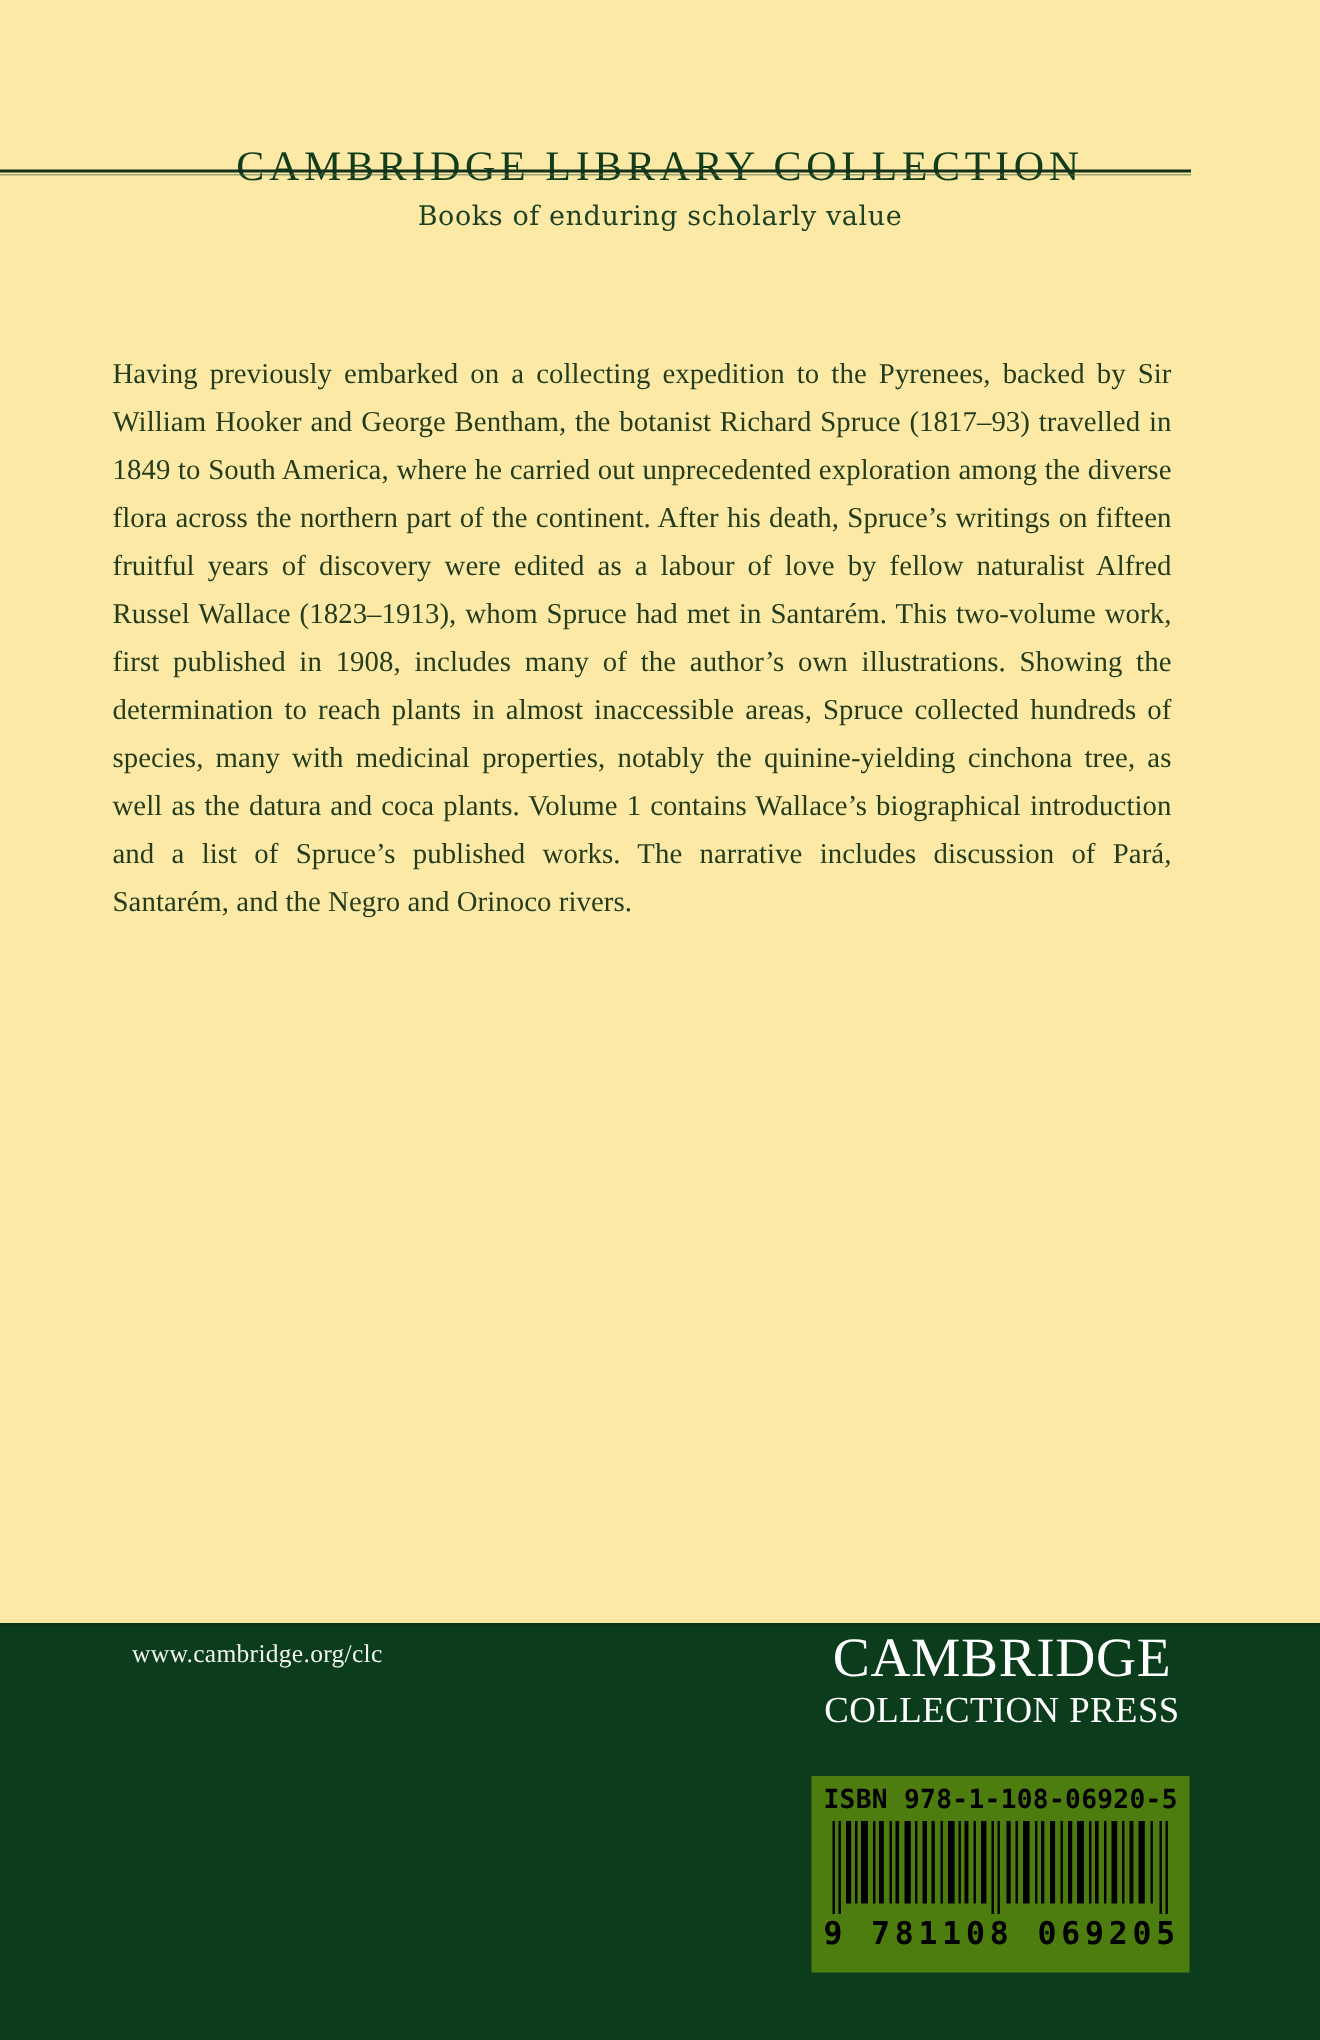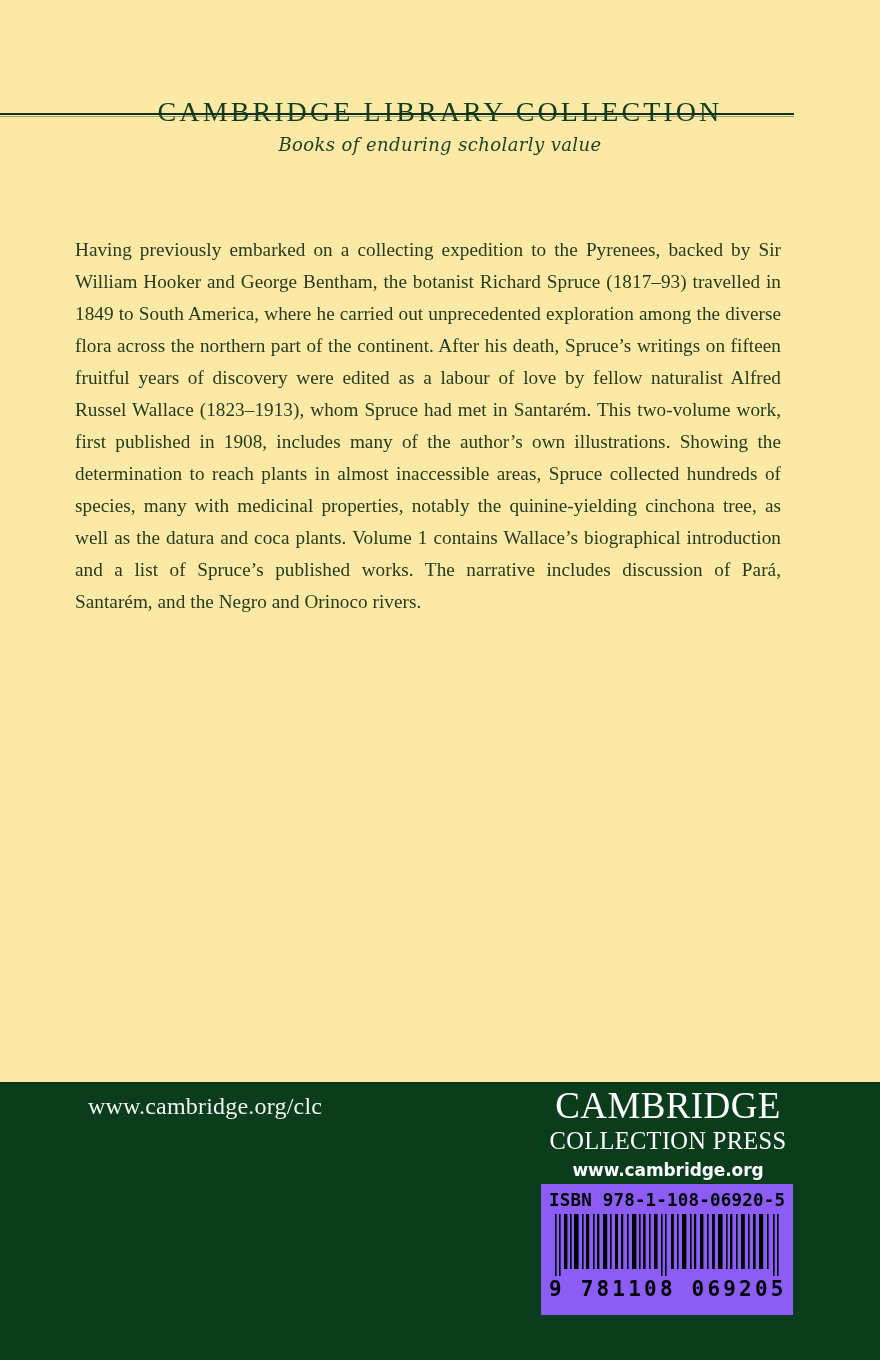--- a/index.html
+++ b/index.html
@@ -69,21 +69,20 @@
     opacity: 0.55;
   }
 
   .series-subtitle {
     position: absolute;
     top: 134px;
     left: 0;
     width: 880px;
     text-align: center;
     font-family: "DejaVu Serif", serif;
-    font-style: italic;
     font-size: 18px;
     letter-spacing: 0.4px;
     color: #1d3f22;
     white-space: nowrap;
   }
 
   
   .blurb {
     position: absolute;
     top: 234px;
@@ -117,21 +116,21 @@
     width: 880px;
     height: 2px;
     background: #0a3319;
   }
 
   .clc-url {
     position: absolute;
     left: 88px;
     top: 11px;
     font-family: "Liberation Serif", serif;
-    font-size: 24px;
+    font-size: 17px;
     color: #f2f6ee;
     letter-spacing: 0.2px;
     white-space: nowrap;
   }
 
   
   .pub-logo {
     position: absolute;
     left: 540px;
     top: 4px;
@@ -167,21 +166,21 @@
     white-space: nowrap;
   }
 
   
   .barcode-box {
     position: absolute;
     left: 541px;
     top: 102px;
     width: 252px;
     height: 131px;
-    background: #8b5cf6;
+    background: #4d7c0f;
     box-sizing: border-box;
     padding: 6px 8px 4px 8px;
   }
   .isbn-line {
     font-family: "DejaVu Sans Mono", monospace;
     font-size: 17.5px;
     font-weight: 700;
     color: #000000;
     letter-spacing: 0.2px;
     white-space: nowrap;
@@ -226,21 +225,20 @@
   </div>
 
   <div class="footer">
     <div class="footer-hairline"></div>
 
     <div class="clc-url">www.cambridge.org/clc</div>
 
     <div class="pub-logo">
       <div class="pub-name">CAMBRIDGE</div>
       <div class="pub-sub">COLLECTION PRESS</div>
-      <div class="pub-url">www.cambridge.org</div>
     </div>
 
     <div class="barcode-box">
       <div class="isbn-line">ISBN 978-1-108-06920-5</div>
       <svg class="bars" viewBox="0 0 236 62" preserveAspectRatio="none">
         <g fill="#000000">
           <rect x="6" y="0" width="1.6" height="62"></rect>
           <rect x="10" y="0" width="1.6" height="62"></rect>
           <rect x="15" y="0" width="3.4" height="55"></rect>
           <rect x="21" y="0" width="1.6" height="55"></rect>

